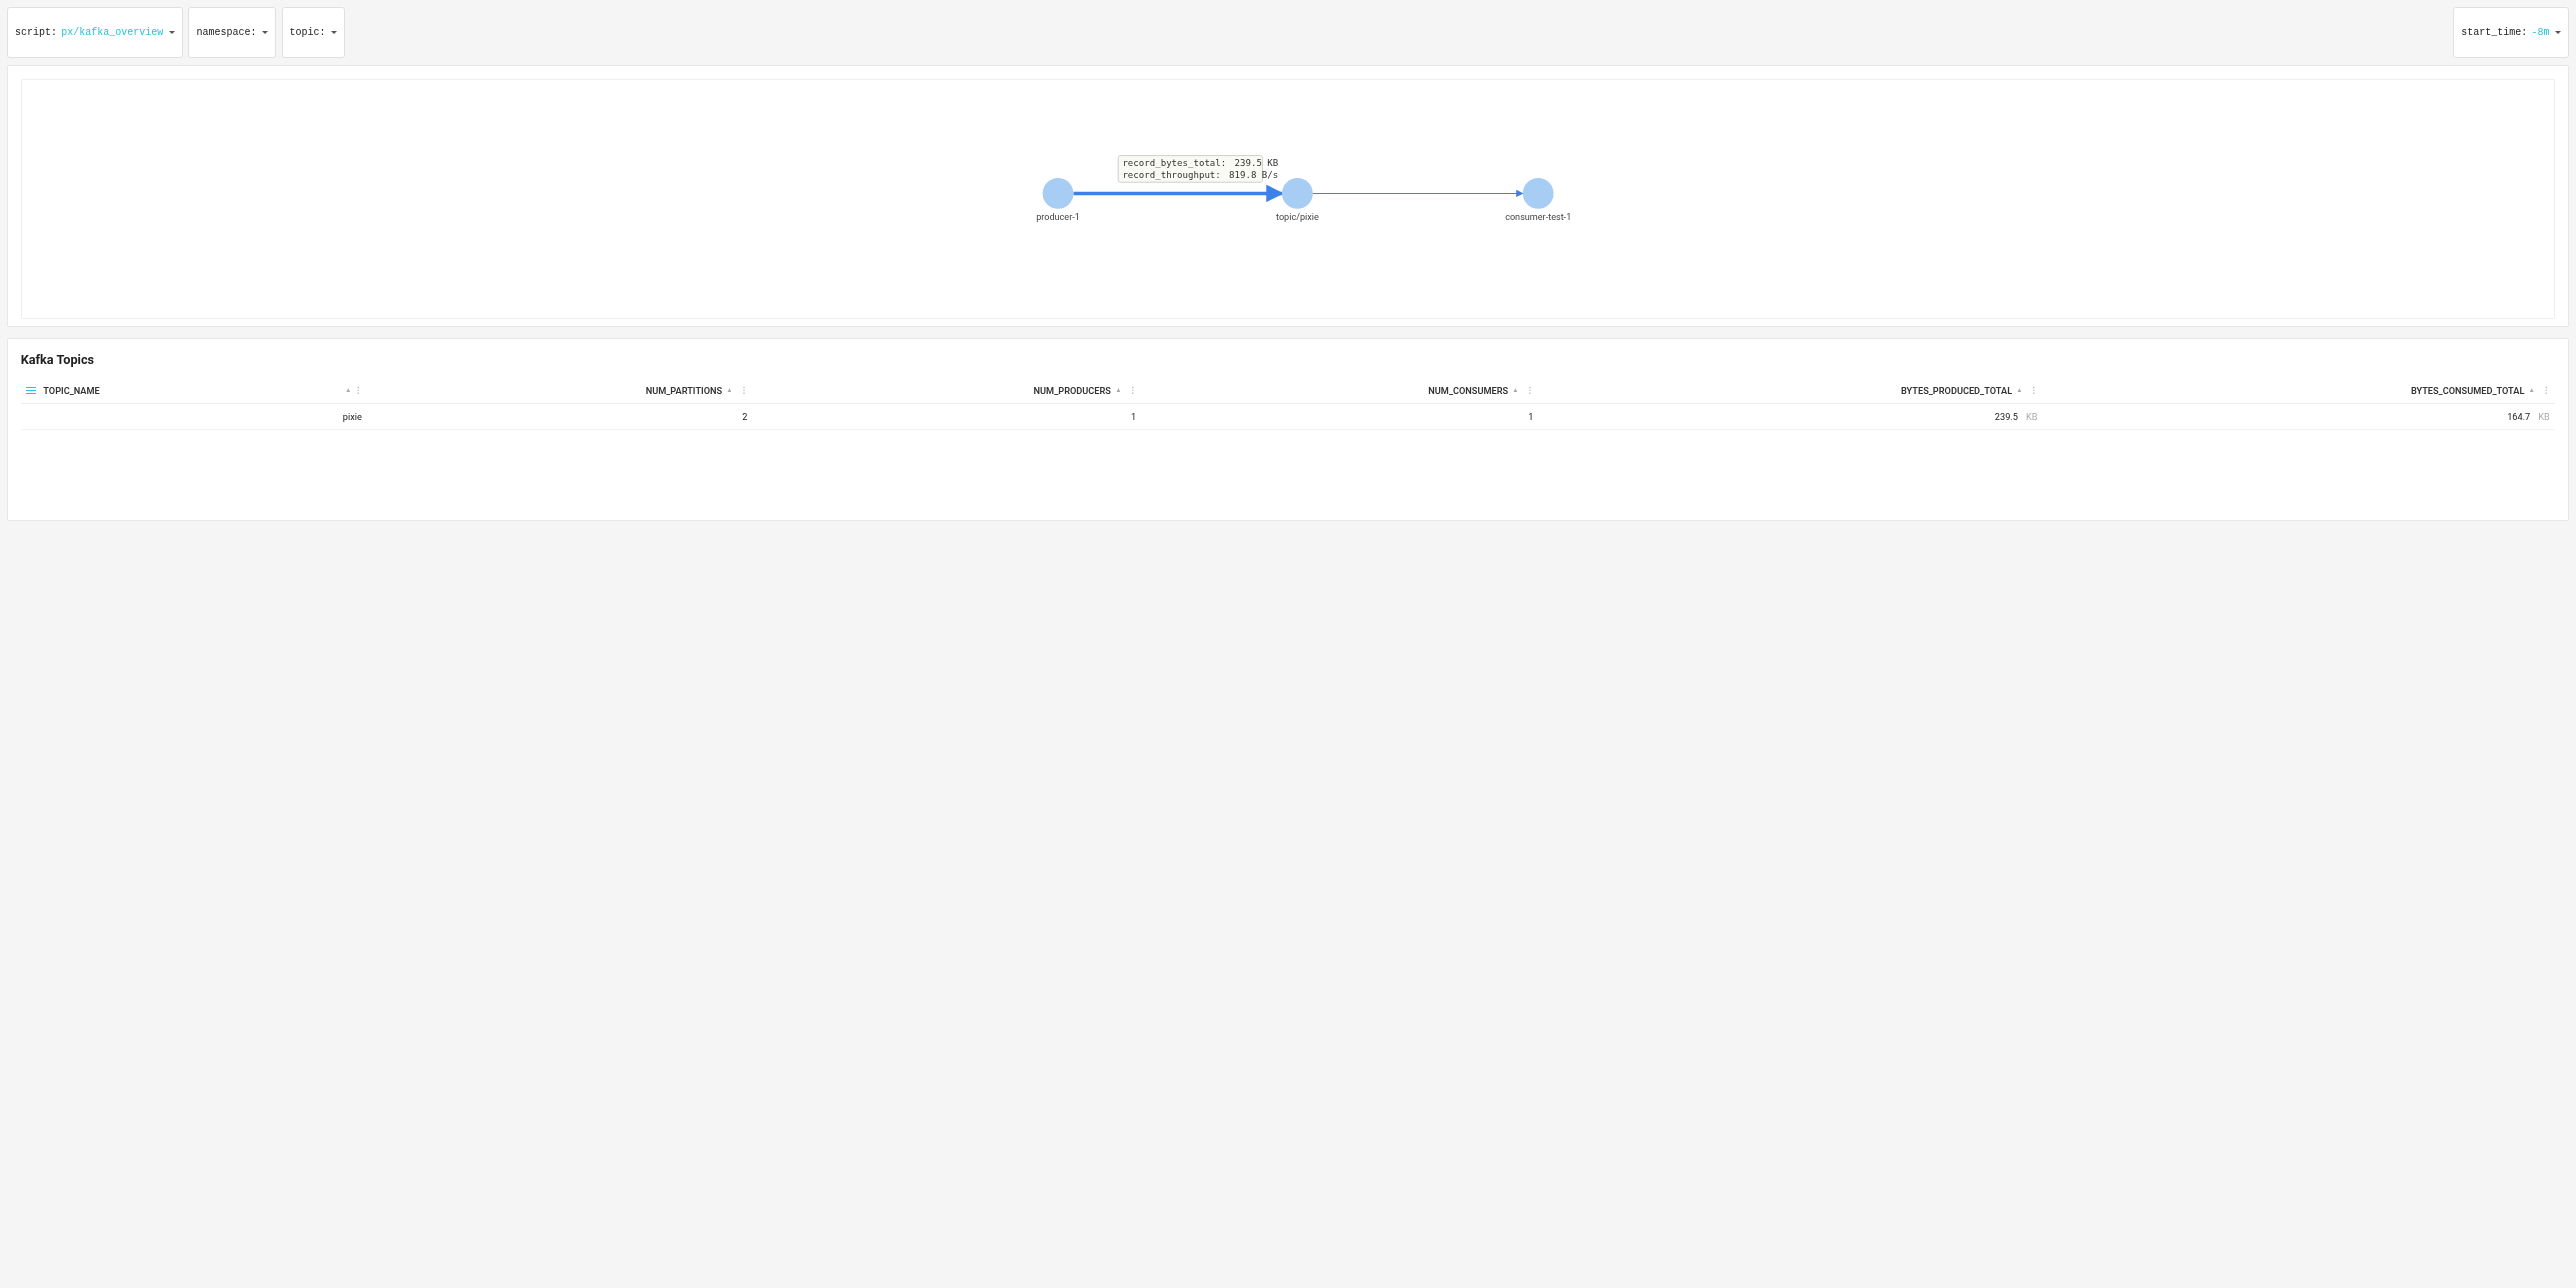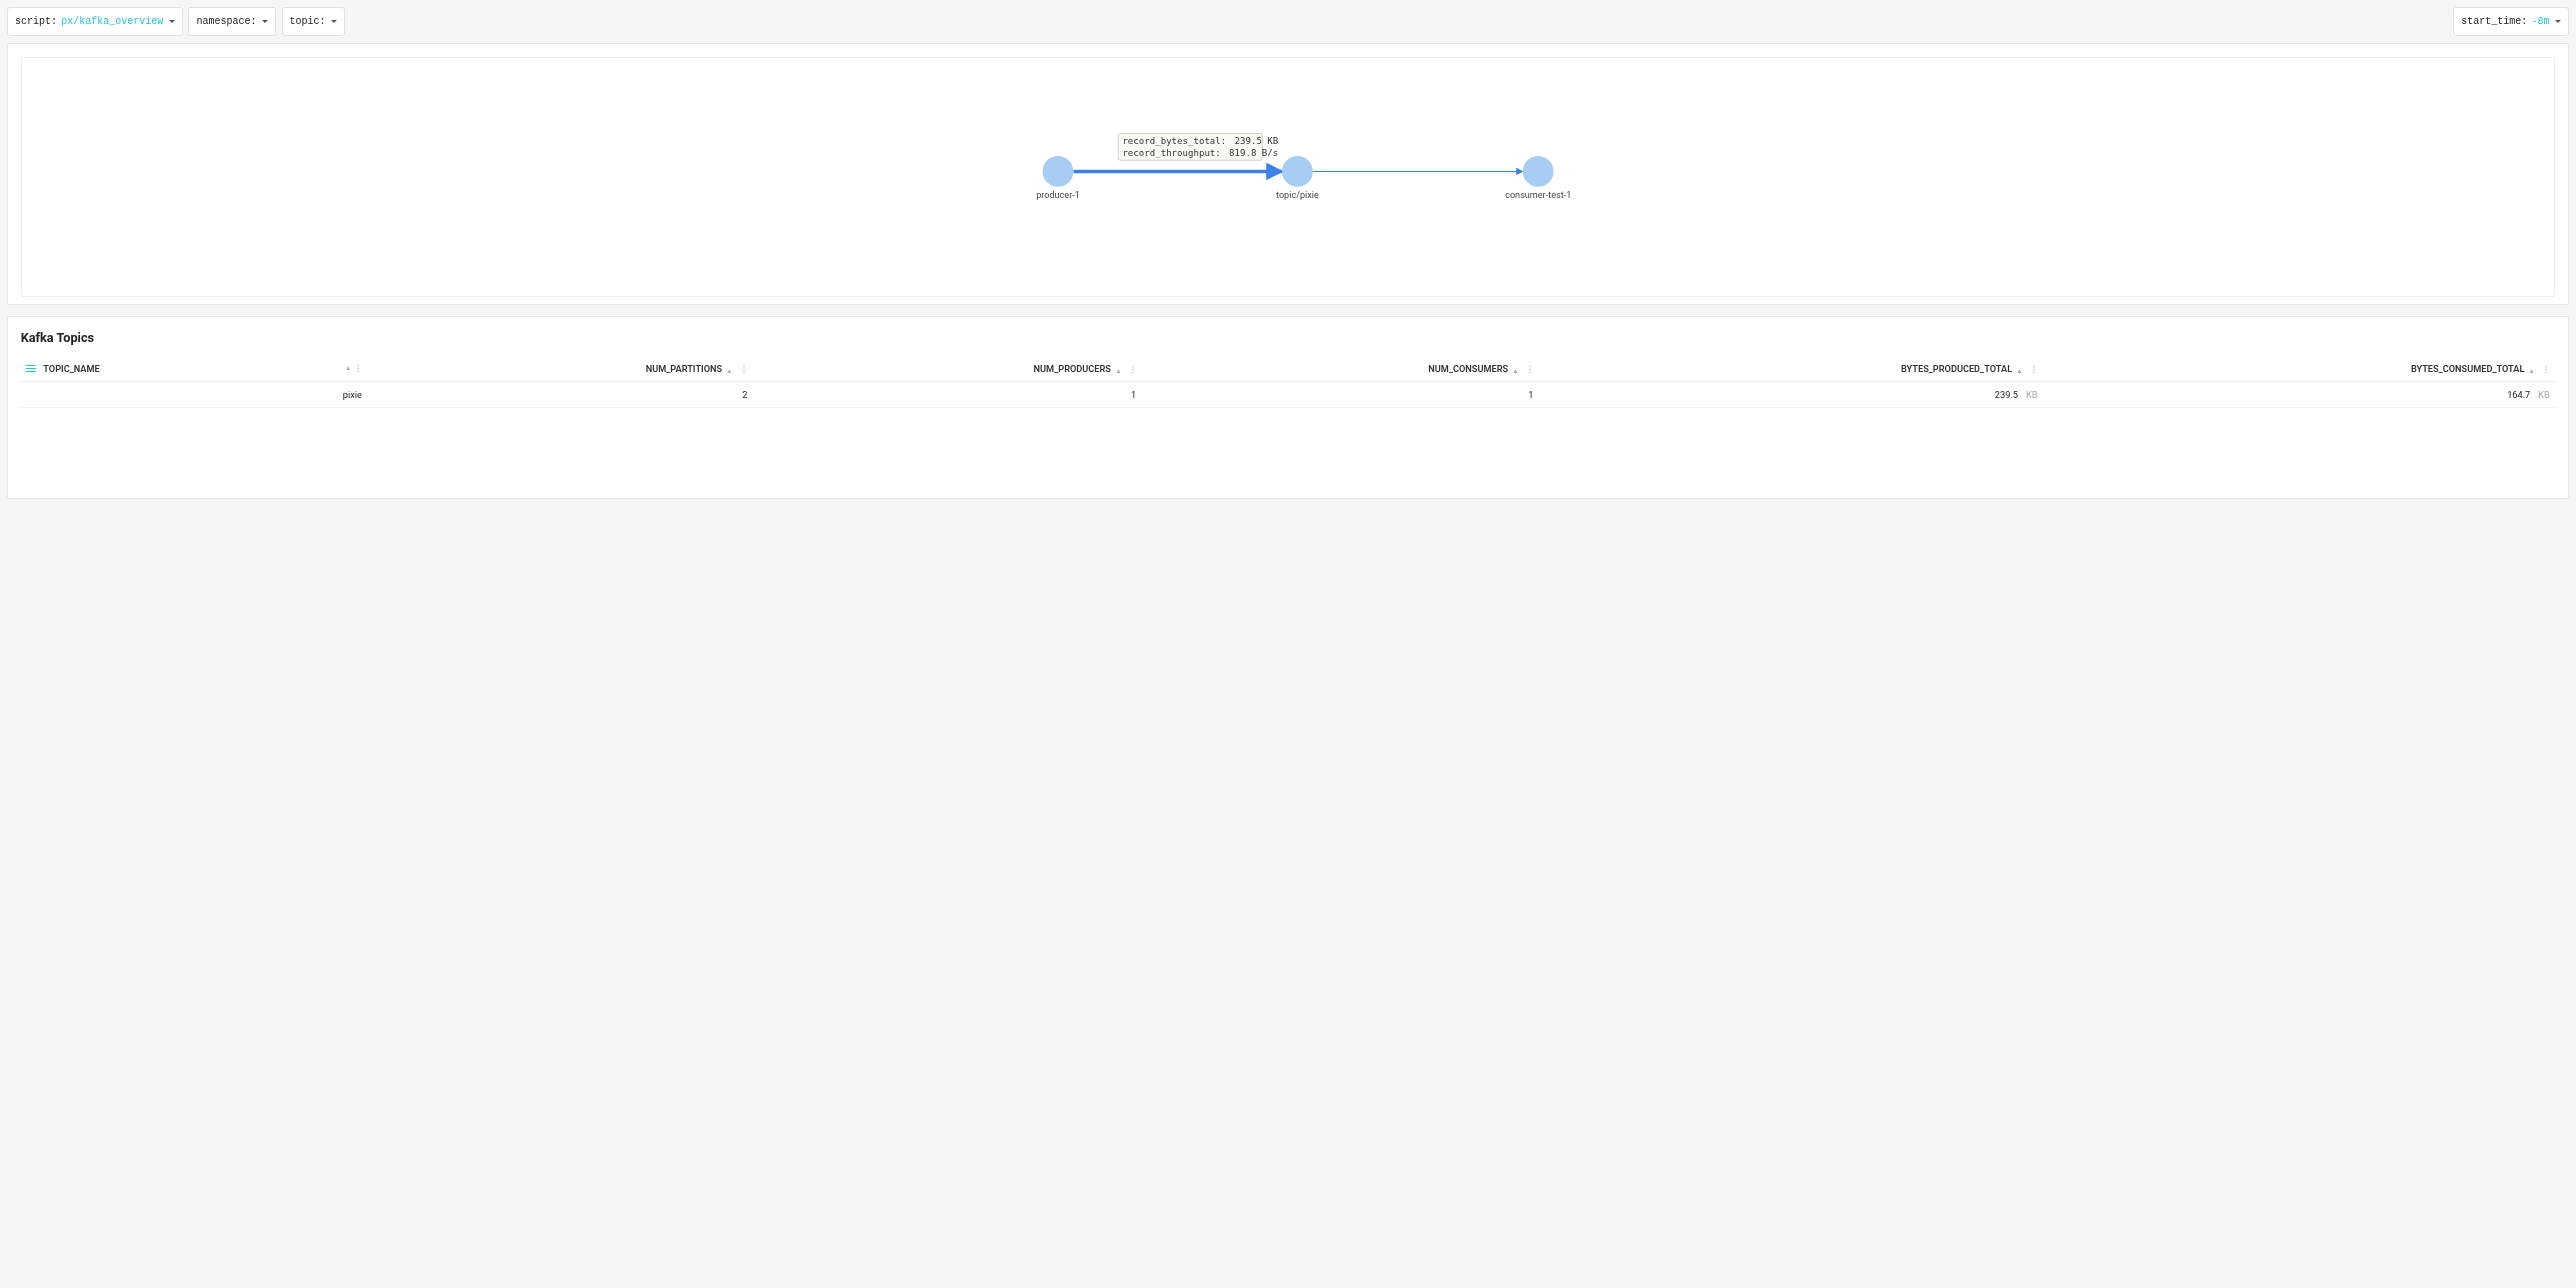--- a/index.html
+++ b/index.html
@@ -17,21 +17,21 @@
     display: flex;
     justify-content: space-between;
     padding: 7px;
     gap: 5.6px;
   }
   .topbar-left { display: flex; gap: 5.6px; }
   .pill {
     background: #fff;
     border: 0.7px solid #e0e0e0;
     border-radius: 2.8px;
-    padding: 8px 7px;
+    padding: 19px 7px;
     display: inline-flex;
     align-items: center;
     gap: 4.2px;
     font-size: 10px;
     cursor: pointer;
   }
   .caret {
     width: 0; height: 0;
     border-left: 3.5px solid transparent;
     border-right: 3.5px solid transparent;
@@ -99,21 +99,21 @@
   }
   table.data th:first-child { text-align: left; }
   table.data td {
     text-align: right;
     padding: 7px 5.6px;
     border-bottom: 0.7px solid #f3f3f3;
   }
   table.data td:first-child { text-align: right; }
   .th-inner {
     display: inline-flex;
-    align-items: flex-end;
+    align-items: center;
     gap: 4.2px;
     justify-content: flex-end;
   }
   th:first-child .th-inner { justify-content: flex-start; }
   .sort-caret {
     font-size: 6.4px;
     color: #aaa;
     line-height: 1;
   }
   .col-menu {

